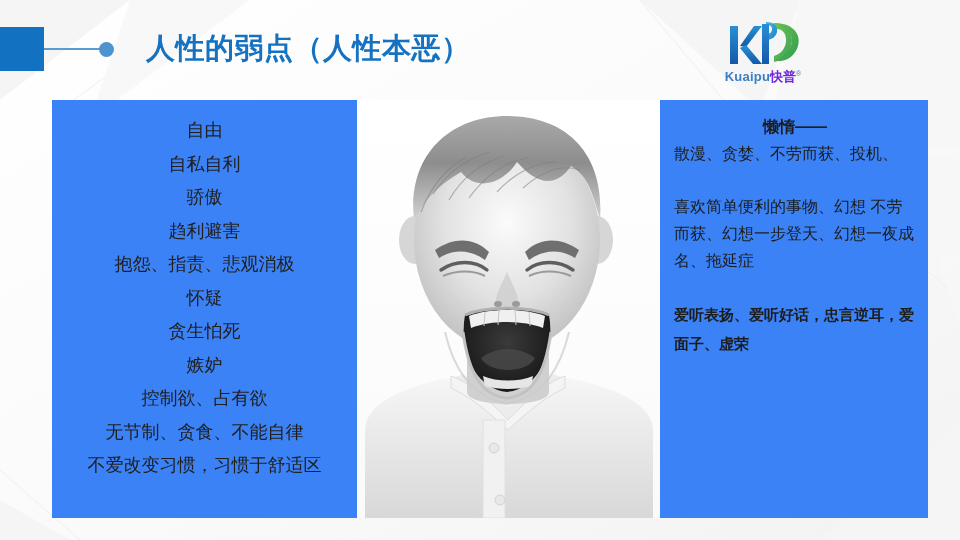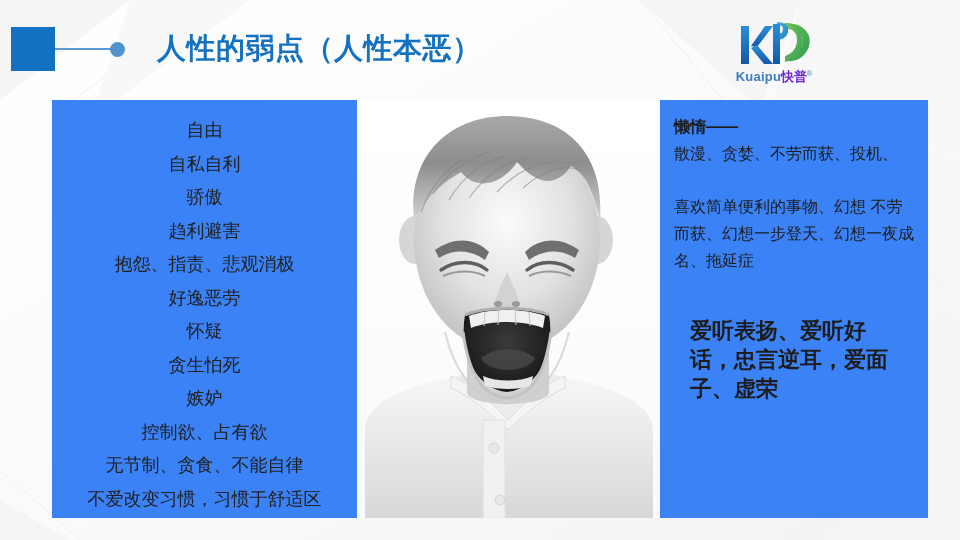--- a/index.html
+++ b/index.html
@@ -26,21 +26,21 @@
   .bg-texture {
     position: absolute;
     inset: 0;
     z-index: 0;
     pointer-events: none;
   }
 
   
   .header {
     position: absolute;
-    left: 11px;
+    left: 0;
     top: 0;
     width: 836px;
     height: 100px;
     z-index: 3;
   }
   .title-square {
     position: absolute;
     left: 0;
     top: 27px;
     width: 44px;
@@ -152,34 +152,35 @@
   .right-body {
     padding: 14px 12px 0 14px;
     color: #1c1c1c;
   }
   .rb-head {
     font-size: 16px;
     font-weight: bold;
     line-height: 26px;
     margin: 0;
     white-space: nowrap;
+    text-align: center;
   }
   .rb-para {
     font-size: 16px;
     line-height: 27px;
     margin: 0;
   }
   .rb-gap {
     height: 26px;
   }
   .rb-bold {
-    font-size: 22px;
+    font-size: 15px;
     font-weight: bold;
     line-height: 29px;
-    margin: 16px;
+    margin: 0;
   }
 
   
   .photo {
     position: absolute;
     left: 357px;
     top: 100px;
     width: 303px;
     height: 418px;
     background: #ffffff;
@@ -267,21 +268,20 @@
     </div>
   </div>
 
   <div class="panel panel-left">
     <ul class="left-list">
       <li>自由</li>
       <li>自私自利</li>
       <li>骄傲</li>
       <li>趋利避害</li>
       <li>抱怨、指责、悲观消极</li>
-      <li>好逸恶劳</li>
       <li>怀疑</li>
       <li>贪生怕死</li>
       <li>嫉妒</li>
       <li>控制欲、占有欲</li>
       <li>无节制、贪食、不能自律</li>
       <li>不爱改变习惯，习惯于舒适区</li>
     </ul>
   </div>
 
   <div class="photo">

